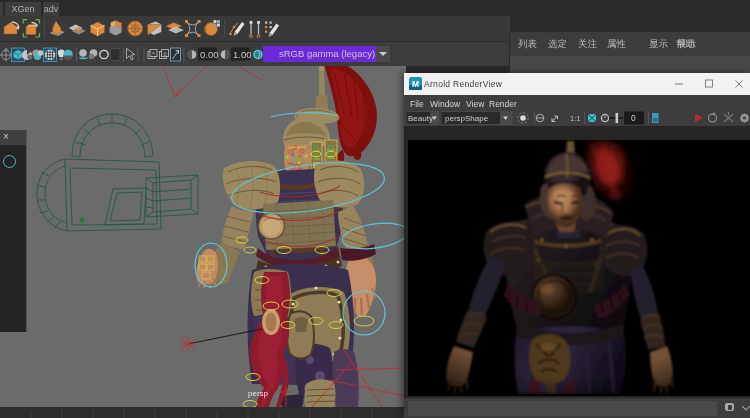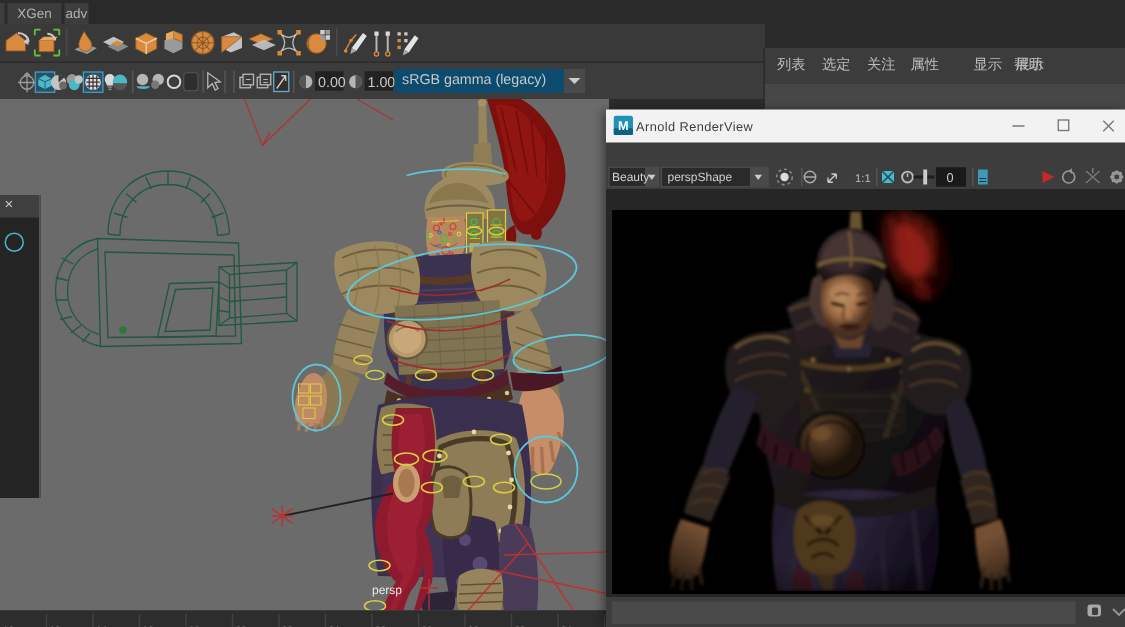--- a/index.html
+++ b/index.html
@@ -97,21 +97,21 @@
     <rect x="1" y="7" width="2.2" height="2.2" fill="#d98a3e"></rect>
         <rect x="5.5" y="7" width="2.2" height="2.2" fill="#c8c8c8"></rect>
     <rect x="1" y="11.5" width="2.2" height="2.2" fill="#d98a3e"></rect>
     <path d="M5.5 14 L12.5 4.5 L15 6.5 L8.5 16 Z" fill="#e4e4e4"></path>
     <path d="M5.5 14 L8.5 16 L4.5 18 Z" fill="#a8a8a8"></path>
   </g>
 </svg>
 </div>
 
 <div class="abs" style="left:0;top:42px;width:510px;height:24px;background:#3c3c3c;"></div>
-<div id="vptoolbar" class="abs" style="left:12px;top:42px;width:492px;height:24px;">
+<div id="vptoolbar" class="abs" style="left:0;top:42px;width:492px;height:24px;">
 <svg width="510" height="24" viewBox="0 0 510 24">
 
   <g stroke="#9a9a9a" fill="none" stroke-width="0.9">
     <circle cx="6" cy="13" r="4.5"></circle>
     <path d="M6 6.5 L6 19.5 M-0.5 13 L12.5 13 M6 6.5 L4 8.5 M6 6.5 L8 8.5"></path>
   </g>
 
   <rect x="11.5" y="6" width="13" height="13.5" fill="#27506a" stroke="#4aa3c7" stroke-width="0.8"></rect>
   <path d="M13.5 10.5 L18 8 L22.5 10.5 L22.5 15 L18 17.5 L13.5 15 Z" fill="#49b8c8"></path>
   <path d="M13.5 10.5 L18 12.5 L22.5 10.5 M18 12.5 L18 17.5" stroke="#1c6a7a" stroke-width="0.7" fill="none"></path>
@@ -172,21 +172,21 @@
   <path d="M225 8.2 a4.3 4.3 0 0 1 0 8.6 Z" fill="#555"></path>
 
   <rect x="231" y="5.5" width="19" height="13" fill="#222222"></rect>
   <text x="233" y="16" font-size="9.5" fill="#c8c8c8" font-family="Liberation Sans">1.00</text>
 
   <circle cx="258" cy="12.5" r="5" fill="#2a7a8c"></circle>
   <path d="M258 8.5 a4 4 0 0 1 0 8 a4 4 0 0 1 0 -8 M258 10.5 a2 2 0 0 1 0 4" stroke="#7adaea" stroke-width="1" fill="none"></path>
 </svg>
 </div>
 
-<div class="abs" style="left:263px;top:46px;width:127px;height:16px;background:#0c4a6e;color:#c8c8c8;font-size:9.5px;line-height:16px;padding-left:5px;box-sizing:border-box;">sRGB gamma (legacy)</div>
+<div class="abs" style="left:263px;top:46px;width:127px;height:16px;background:#6d28d9;color:#c8c8c8;font-size:9.5px;line-height:16px;padding-left:16px;box-sizing:border-box;">sRGB gamma (legacy)</div>
 <div class="abs" style="left:376px;top:46px;width:14px;height:16px;background:#4a4a4a;"></div>
 <div class="abs" style="left:379px;top:52px;width:0;height:0;border-left:4px solid transparent;border-right:4px solid transparent;border-top:4px solid #ccc;"></div>
 
 <div class="abs" style="left:510px;top:0;width:240px;height:32px;background:#2a2a2a;"></div>
 <div class="abs" style="left:510px;top:32px;width:240px;height:24px;background:#3c3c3c;color:#bdbdbd;font-size:9.5px;line-height:24px;">
   <span class="abs" style="left:8px;">列表</span>
     <span class="abs" style="left:38px;">选定</span>
     <span class="abs" style="left:68px;">关注</span>
     <span class="abs" style="left:97px;">属性</span>
     <span class="abs" style="left:125px;margin-left:42px;">展示</span>
@@ -474,20 +474,26 @@
       <text x="6.5" y="9.5" font-size="8.5" fill="#fff" text-anchor="middle" font-family="Liberation Sans" font-weight="bold">M</text>
     </svg>
     <span style="position:absolute;left:20px;top:6px;font-size:8.5px;color:#3c3c3c;letter-spacing:0.3px;">Arnold RenderView</span>
     <svg width="346" height="22" style="position:absolute;left:0;top:0;">
       <path d="M271 11 L279 11" stroke="#777" stroke-width="1"></path>
       <rect x="301.5" y="7" width="7" height="7" fill="none" stroke="#777" stroke-width="0.9"></rect>
       <path d="M331.5 7.5 L338.5 14.5 M338.5 7.5 L331.5 14.5" stroke="#777" stroke-width="0.9"></path>
     </svg>
   </div>
 
+  <div class="abs" style="left:0;top:22px;width:346px;height:15px;background:#3d3d3d;color:#d6d6d6;font-size:8.5px;">
+    <span class="abs" style="left:6px;top:4px;">File</span>
+    <span class="abs" style="left:26px;top:4px;">Window</span>
+    <span class="abs" style="left:62px;top:4px;">View</span>
+    <span class="abs" style="left:85px;top:4px;">Render</span>
+  </div>
 
   <div class="abs" style="left:0;top:37px;width:346px;height:16px;background:#3d3d3d;">
     <svg width="346" height="16">
       <rect x="2" y="1.5" width="33" height="13" fill="#2a2a2a" stroke="#555" stroke-width="0.6"></rect>
       <rect x="26" y="1.5" width="9" height="13" fill="#4a4a4a"></rect>
       <path d="M28 6.5 L33 6.5 L30.5 10 Z" fill="#ccc"></path>
       <text x="4" y="10.5" font-size="8" fill="#cfcfcf" font-family="Liberation Sans">Beauty</text>
       <rect x="37" y="1.5" width="71" height="13" fill="#2a2a2a" stroke="#555" stroke-width="0.6"></rect>
       <rect x="96" y="1.5" width="12" height="13" fill="#4a4a4a"></rect>
       <path d="M99 6.5 L104 6.5 L101.5 10 Z" fill="#ccc"></path>

